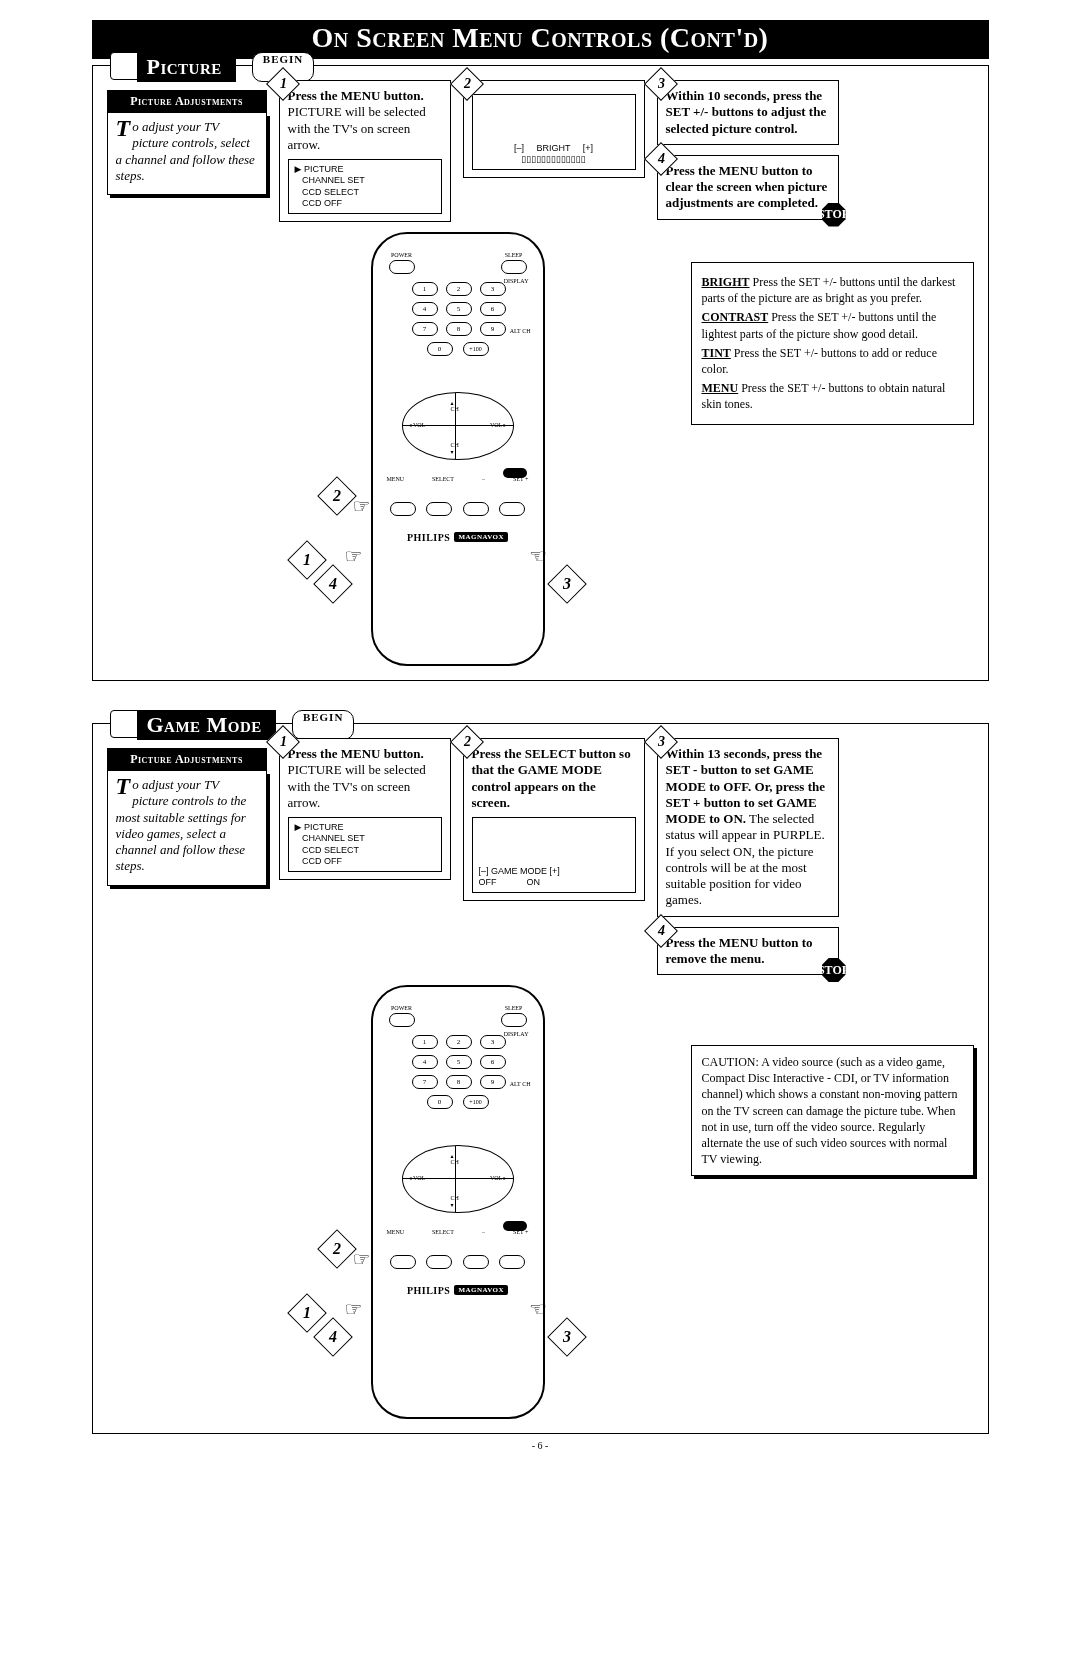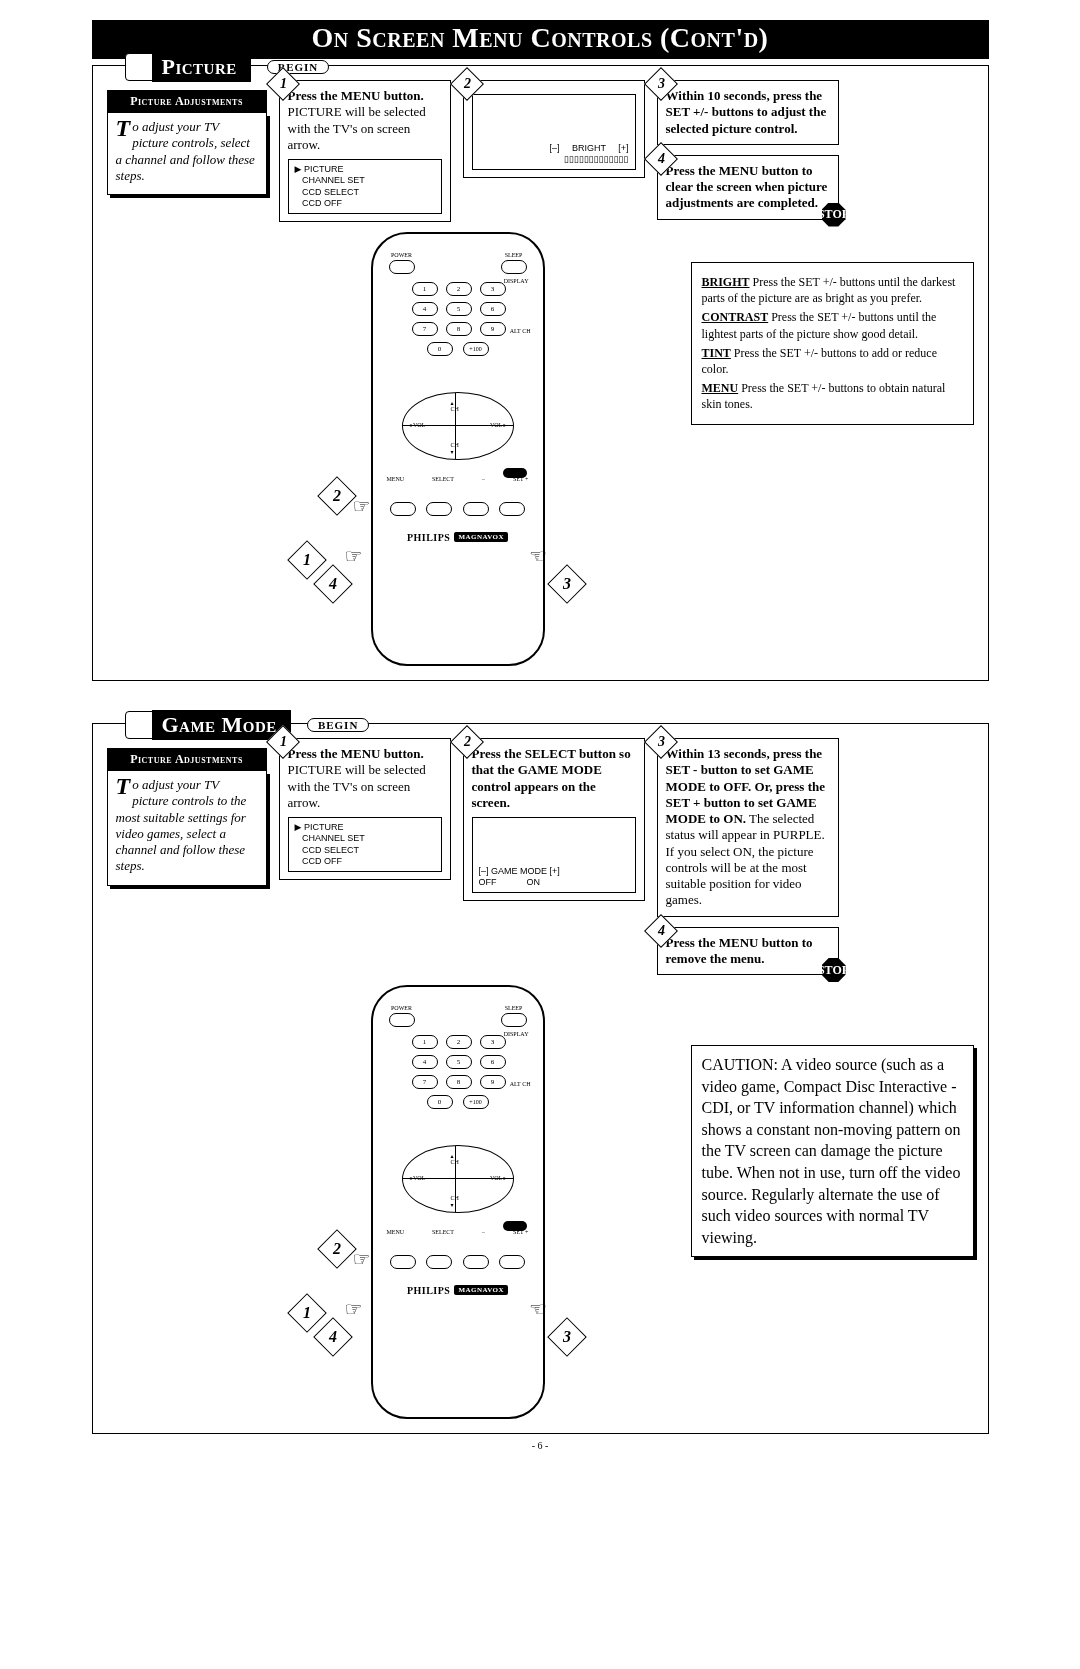--- a/index.html
+++ b/index.html
@@ -1,39 +1,39 @@
 <!DOCTYPE html>
 <html><head>
 <meta charset="utf-8">
 <style>
   body{margin:0;background:#fff;font-family:"Times New Roman",serif;color:#000}
   .page{width:953px;margin:0 auto;padding:20px 28px 10px;box-sizing:border-box}
   .title-bar{background:#000;color:#fff;text-align:center;font-weight:bold;font-size:28px;padding:2px 0 5px;font-variant:small-caps;letter-spacing:.5px}
   .main-frame{border:1px solid #000;position:relative;margin-top:6px;padding:14px 14px 14px 14px}
-  .section-hdr{position:absolute;top:-14px;left:32px;display:flex;align-items:center}
+  .section-hdr{position:absolute;top:-14px;left:17px;display:flex;}
   .tab{width:26px;height:26px;background:#fff;border:1px solid #000;border-top-left-radius:4px;border-bottom-left-radius:4px;margin-right:-1px}
   .section-title{background:#000;color:#fff;font-weight:bold;font-size:22px;padding:2px 14px 2px 10px;font-variant:small-caps;letter-spacing:.5px}
   .begin-pill{border:1.5px solid #000;border-radius:10px;font-size:11px;font-weight:bold;padding:0 10px;margin-left:16px;letter-spacing:1px;background:#fff}
   .cols{display:flex;gap:12px;align-items:flex-start}
   .sidebar{width:160px;flex:none}
   .pa-title{background:#000;color:#fff;font-size:12px;text-align:center;padding:3px 0;font-variant:small-caps;font-weight:bold;letter-spacing:.5px;border:1px solid #000}
   .pa-box{border:1px solid #000;border-top:0;padding:6px 8px 10px;font-style:italic;font-size:13px;line-height:1.25;background:#fff;box-shadow:3px 3px 0 #000}
   .dcap{font-style:italic;font-size:24px;font-weight:bold;float:left;line-height:.8;margin-right:2px}
   .step-col{display:flex;flex-direction:column;gap:10px;font-size:13px;line-height:1.25}
   .step-box{border:1px solid #000;padding:7px 8px;position:relative;background:#fff}
   .step-num{position:absolute;top:-9px;left:-9px;width:22px;height:22px;border:1px solid #000;background:#fff;transform:rotate(45deg);display:flex;align-items:center;justify-content:center}
   .step-num span{transform:rotate(-45deg);font-weight:bold;font-size:14px;font-family:"Times New Roman",serif;font-style:italic}
   .step-text{font-family:"Times New Roman",serif}
   .screen{border:1px solid #000;padding:4px 6px;font-family:Helvetica,Arial,sans-serif;font-size:9px;margin-top:6px;background:#fff}
   .screen-sm{min-height:66px;display:flex;flex-direction:column;justify-content:flex-end}
   .stop{position:absolute;right:-8px;bottom:-8px;width:24px;height:24px;background:#000;color:#fff;font-size:12px;font-weight:bold;display:flex;align-items:center;justify-content:center;border-radius:3px;clip-path:polygon(30% 0,70% 0,100% 30%,100% 70%,70% 100%,30% 100%,0 70%,0 30%)}
   .defs-box{border:1px solid #000;padding:8px 10px;font-size:12px;line-height:1.35}
   .defs-box p{margin:3px 0}
   .defs-box u{font-weight:bold}
-  .caution{border:1px solid #000;padding:8px 10px;font-size:16px;line-height:1.35;box-shadow:3px 3px 0 #000;background:#fff}
+  .caution{border:1px solid #000;padding:8px 10px;font-size:12px;line-height:1.35;box-shadow:3px 3px 0 #000;background:#fff}
   .remote-wrap{display:flex;justify-content:flex-start;padding-left:30px;position:relative}
   .remote{width:170px;height:430px;border:2px solid #000;border-radius:36px;position:relative;background:#fff}
   .r-top{display:flex;justify-content:space-between;padding:18px 16px 4px;font-size:6px;text-align:center}
   .pill{width:24px;height:12px;border:1.5px solid #000;border-radius:7px;margin-top:2px}
   .keypad{display:grid;grid-template-columns:repeat(3,24px);gap:6px 10px;justify-content:center;margin:4px auto 0;width:fit-content}
   .keypad .k{width:24px;height:12px;border:1.5px solid #000;border-radius:7px;font-size:7px;display:flex;align-items:center;justify-content:center}
   .side-lab{position:absolute;font-size:6px}
   .dpad{width:110px;height:66px;border:1.5px solid #000;border-radius:50%;margin:36px auto 0;position:relative;background:#fff}
   .dpad:before,.dpad:after{content:"";position:absolute;background:#000}
   .dpad:before{left:48%;top:0;bottom:0;width:1px}
@@ -87,21 +87,21 @@
    CCD OFF</div>
         </div>
       </div>
 
       <div class="step-col w2">
         <div class="step-box">
           <div class="step-num">
               <span>2</span>
             </div>
           <div class="screen screen-sm">
-            <div style="white-space:pre;text-align:right">[–]     BRIGHT     [+]
+            <div style="white-space:pre;text-align:center">[–]     BRIGHT     [+]
 ▯▯▯▯▯▯▯▯▯▯▯▯▯</div>
           </div>
         </div>
       </div>
 
       <div class="step-col w3">
         <div class="step-box">
           <div class="step-num">
               <span>3</span>
             </div>

